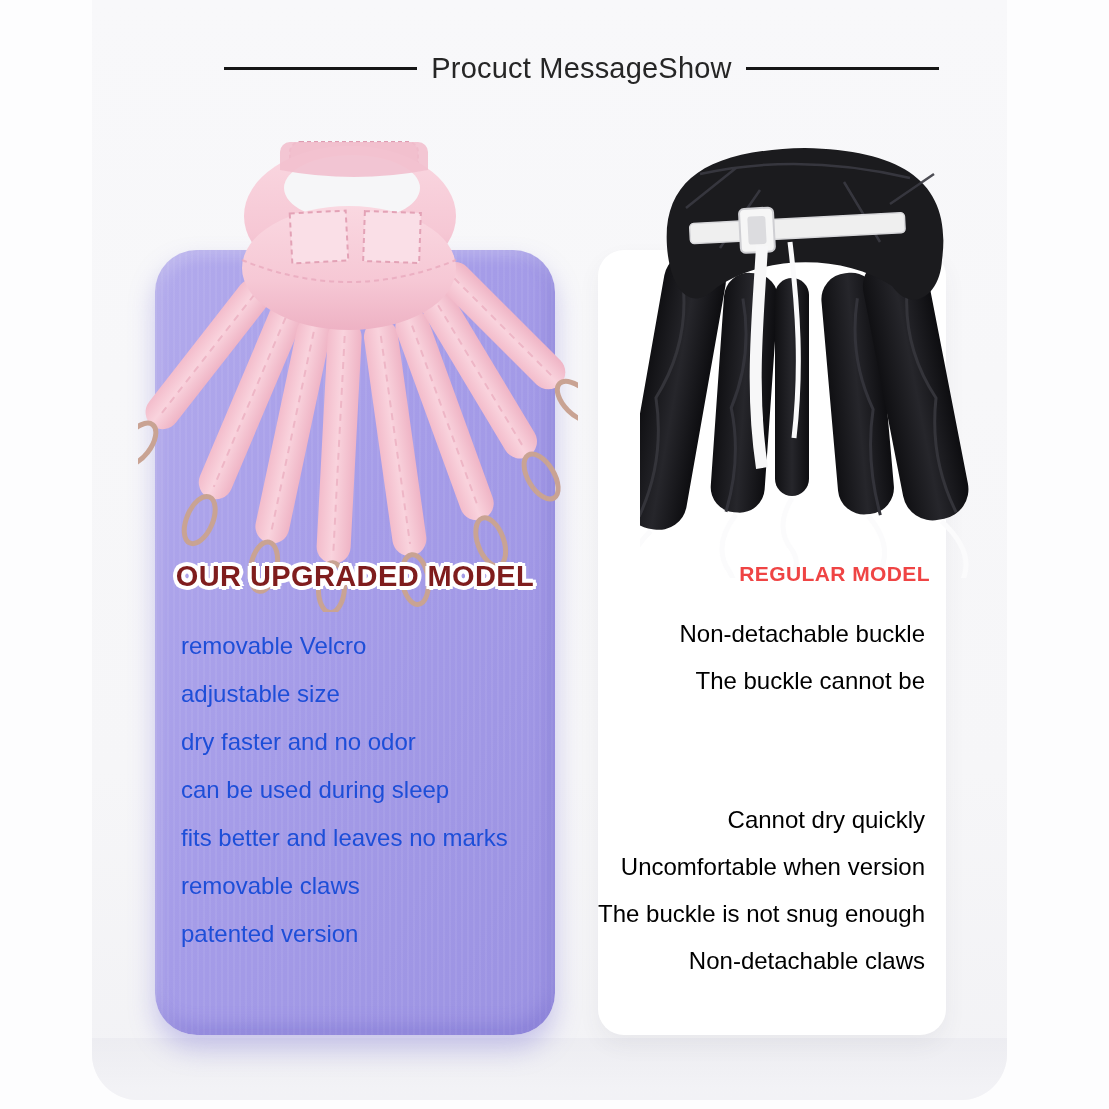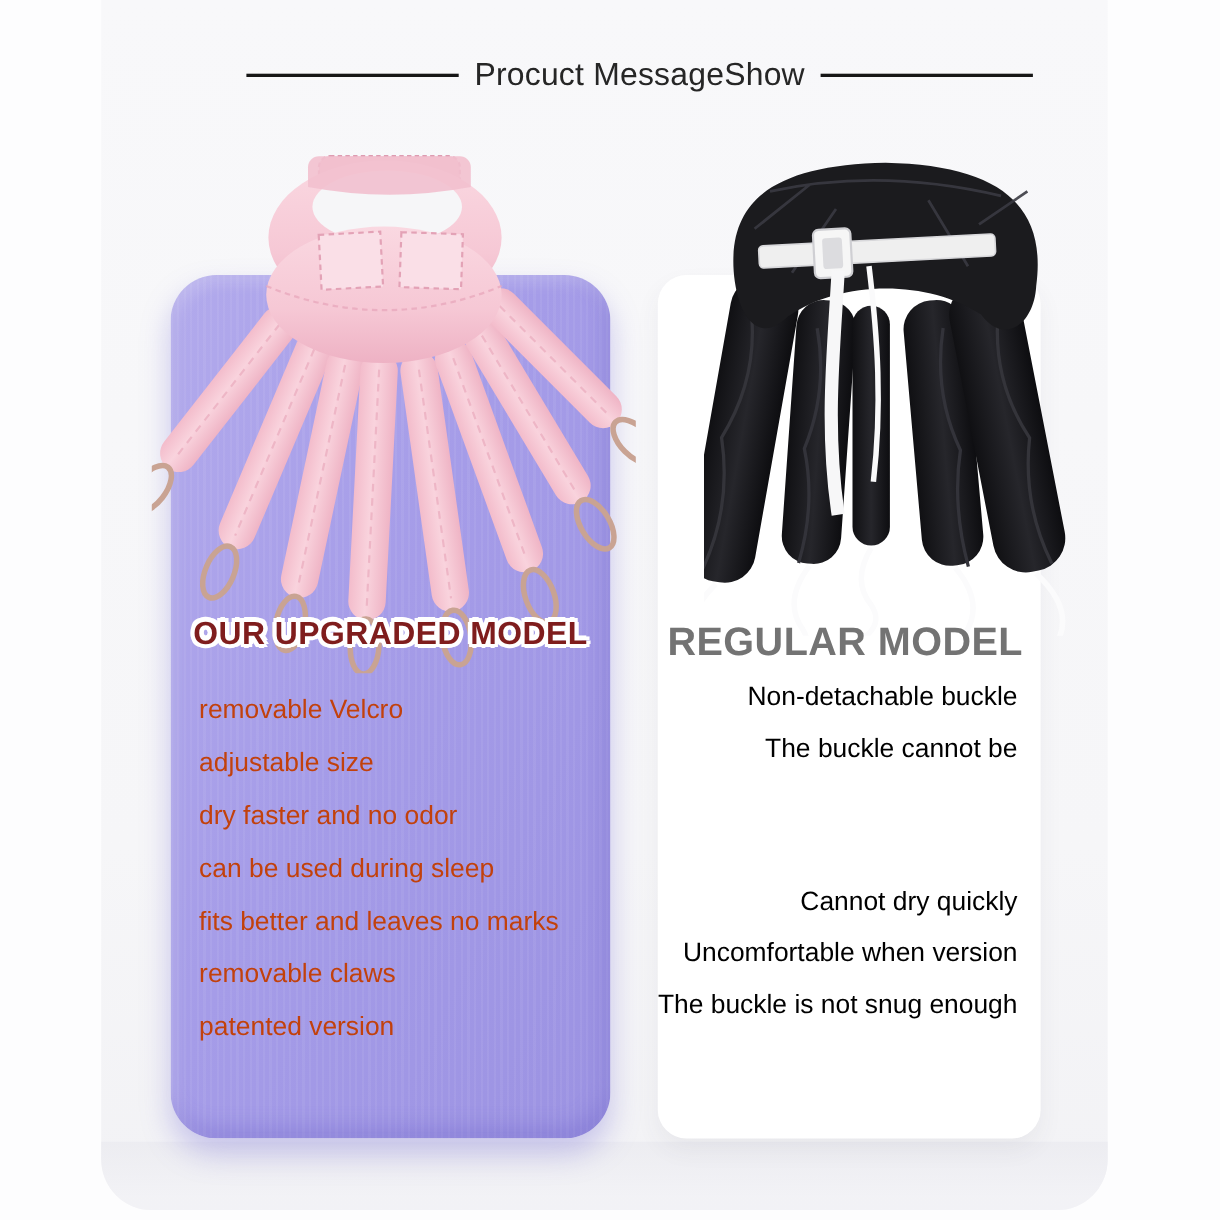--- a/index.html
+++ b/index.html
@@ -49,26 +49,26 @@
   
   .upgraded-heading{
     position:absolute;left:155px;top:560px;width:400px;
     text-align:center;font-size:29px;font-weight:800;color:#7f1d1d;letter-spacing:.4px;
     text-shadow:-3px -3px 0 #fff,3px -3px 0 #fff,-3px 3px 0 #fff,3px 3px 0 #fff,
                 0 4px 0 #fff,0 -4px 0 #fff,4px 0 0 #fff,-4px 0 0 #fff;
     white-space:nowrap;
   }
   .upgraded-list{position:absolute;left:181px;top:622px;width:360px;}
   .upgraded-list .item{
-    font-size:24px;color:#c2410c;height:48px;line-height:48px;white-space:nowrap;
+    font-size:24px;color:#1d4ed8;height:48px;line-height:48px;white-space:nowrap;
   }
   
   .regular-heading{
     position:absolute;left:600px;top:562px;width:330px;
-    text-align:right;font-size:36px;font-weight:800;color:#737373;letter-spacing:.4px;
+    text-align:right;font-size:21px;font-weight:800;color:#ef4444;letter-spacing:.4px;
     white-space:nowrap;
   }
   .regular-list-1{position:absolute;left:580px;top:610px;width:345px;text-align:right;}
   .regular-list-2{position:absolute;left:560px;top:796px;width:365px;text-align:right;}
   .regular-list-1 .item,.regular-list-2 .item{
     font-size:24px;color:#000000;height:47px;line-height:47px;white-space:nowrap;
   }
 </style>
 </head>
 <body>
@@ -223,13 +223,14 @@
 
 <div class="regular-heading">REGULAR MODEL</div>
 <div class="regular-list-1">
     <div class="item">Non-detachable buckle</div>
     <div class="item">The buckle cannot be</div>
   </div>
 <div class="regular-list-2">
     <div class="item">Cannot dry quickly</div>
     <div class="item">Uncomfortable when version</div>
     <div class="item">The buckle is not snug enough</div>
+    <div class="item">Non-detachable claws</div>
   </div>
 
 </body></html>

